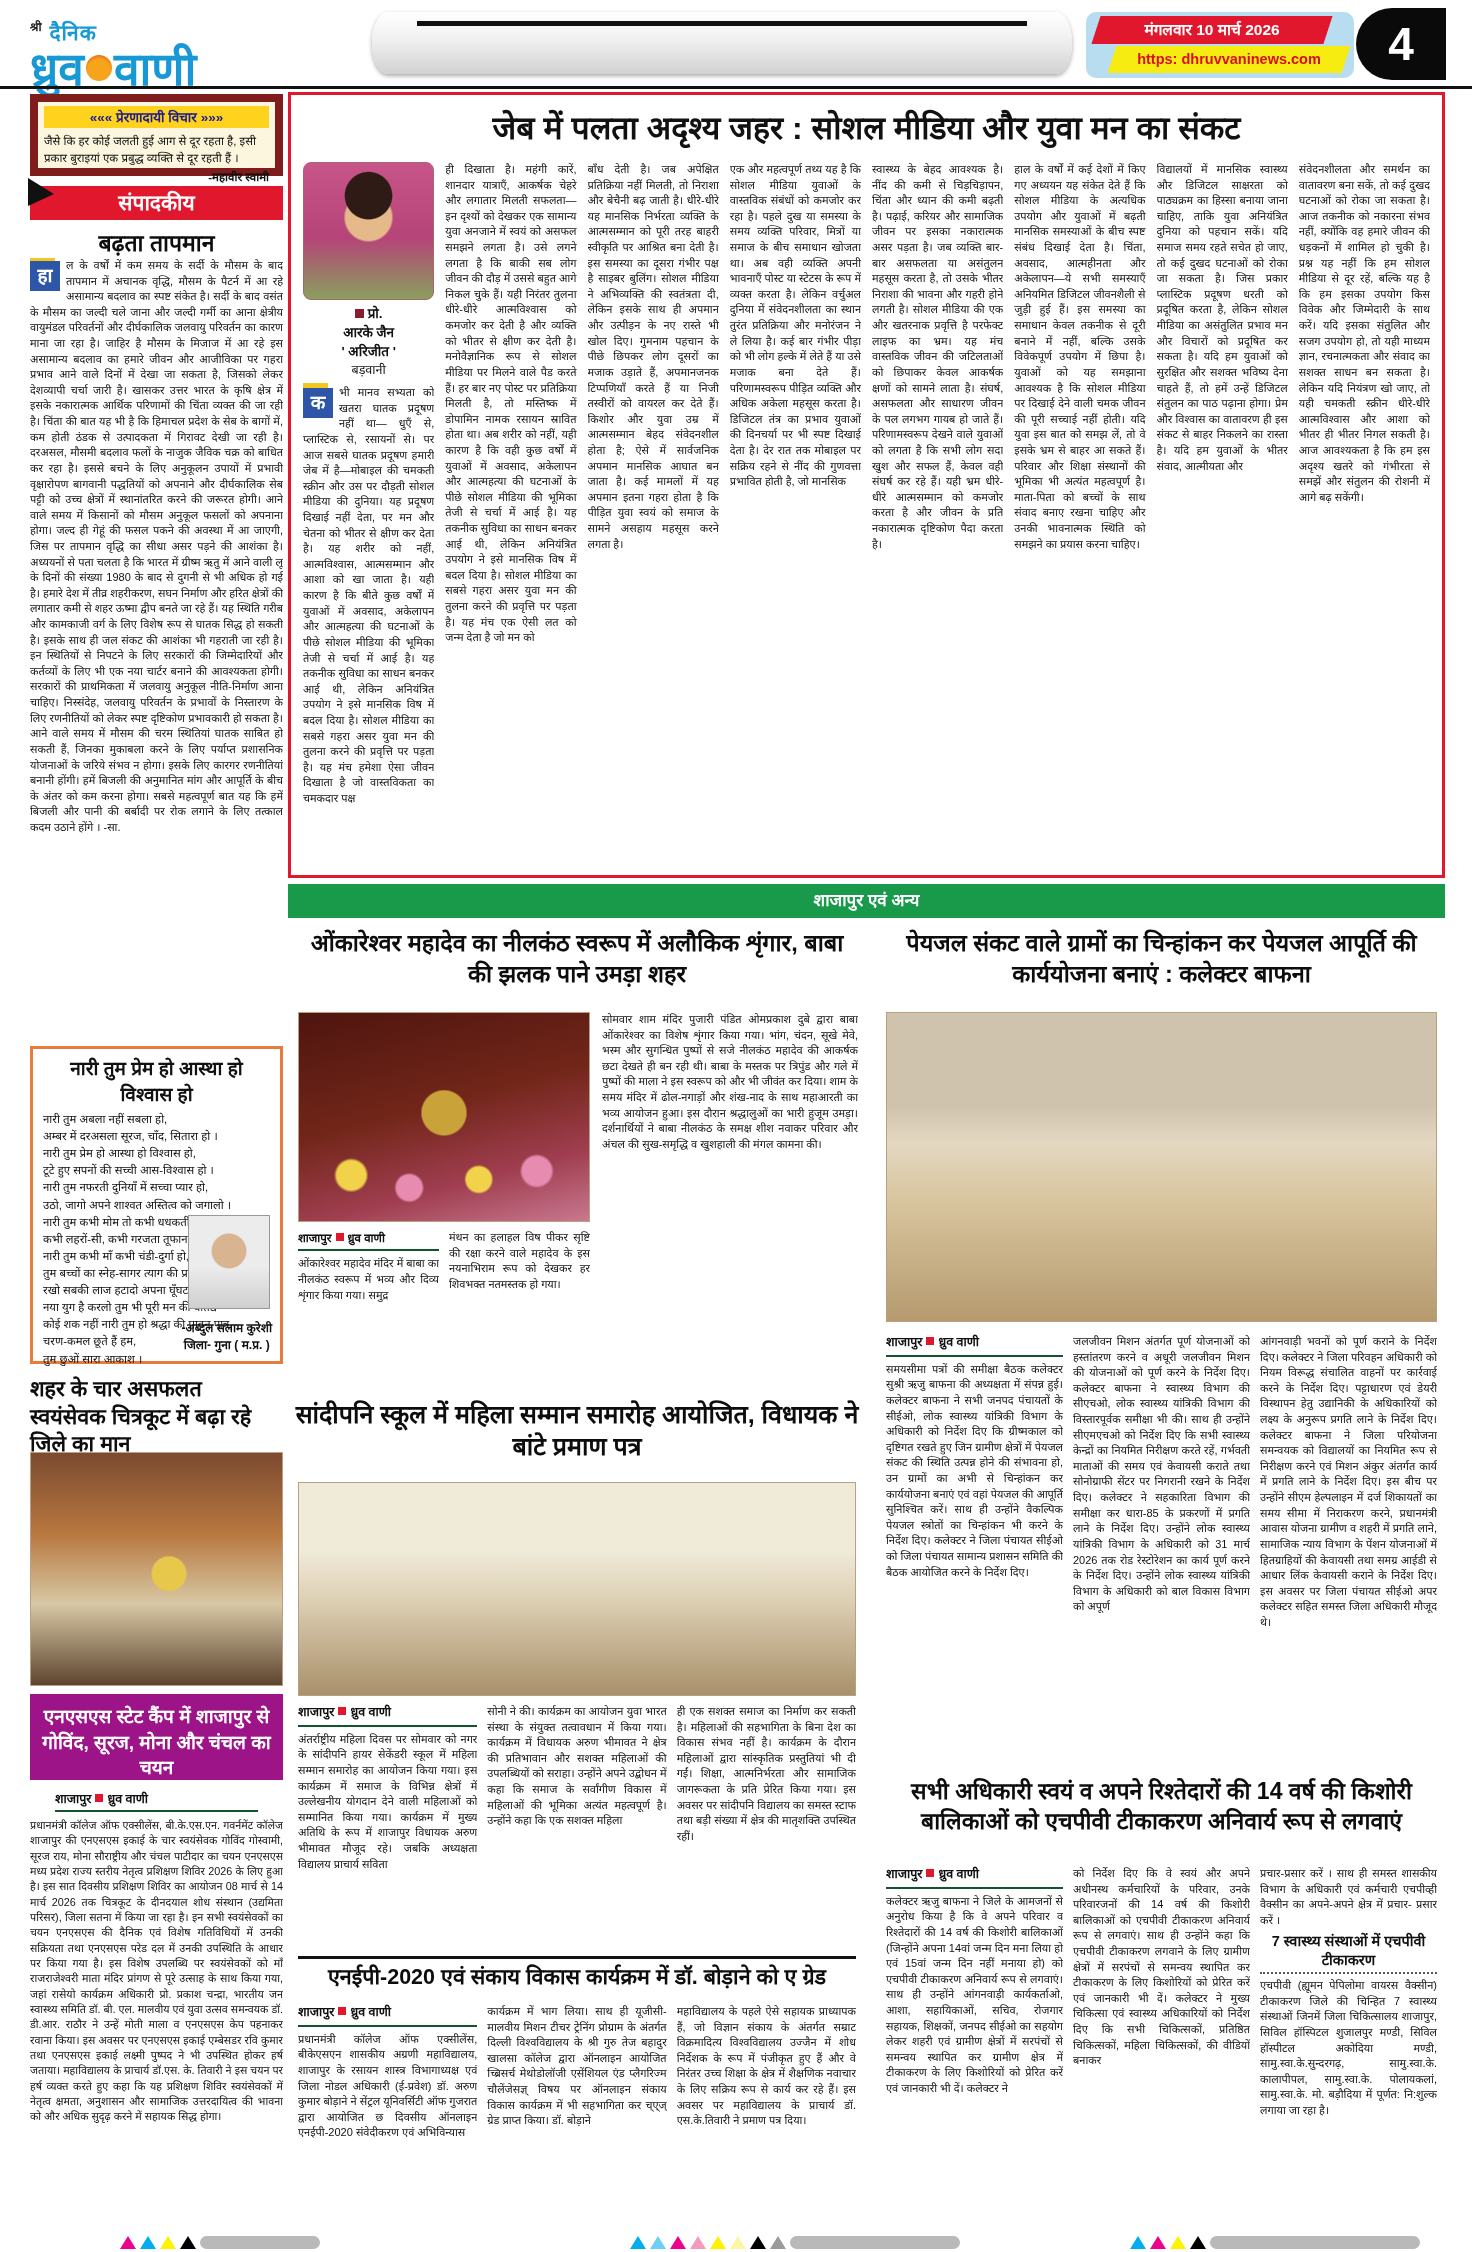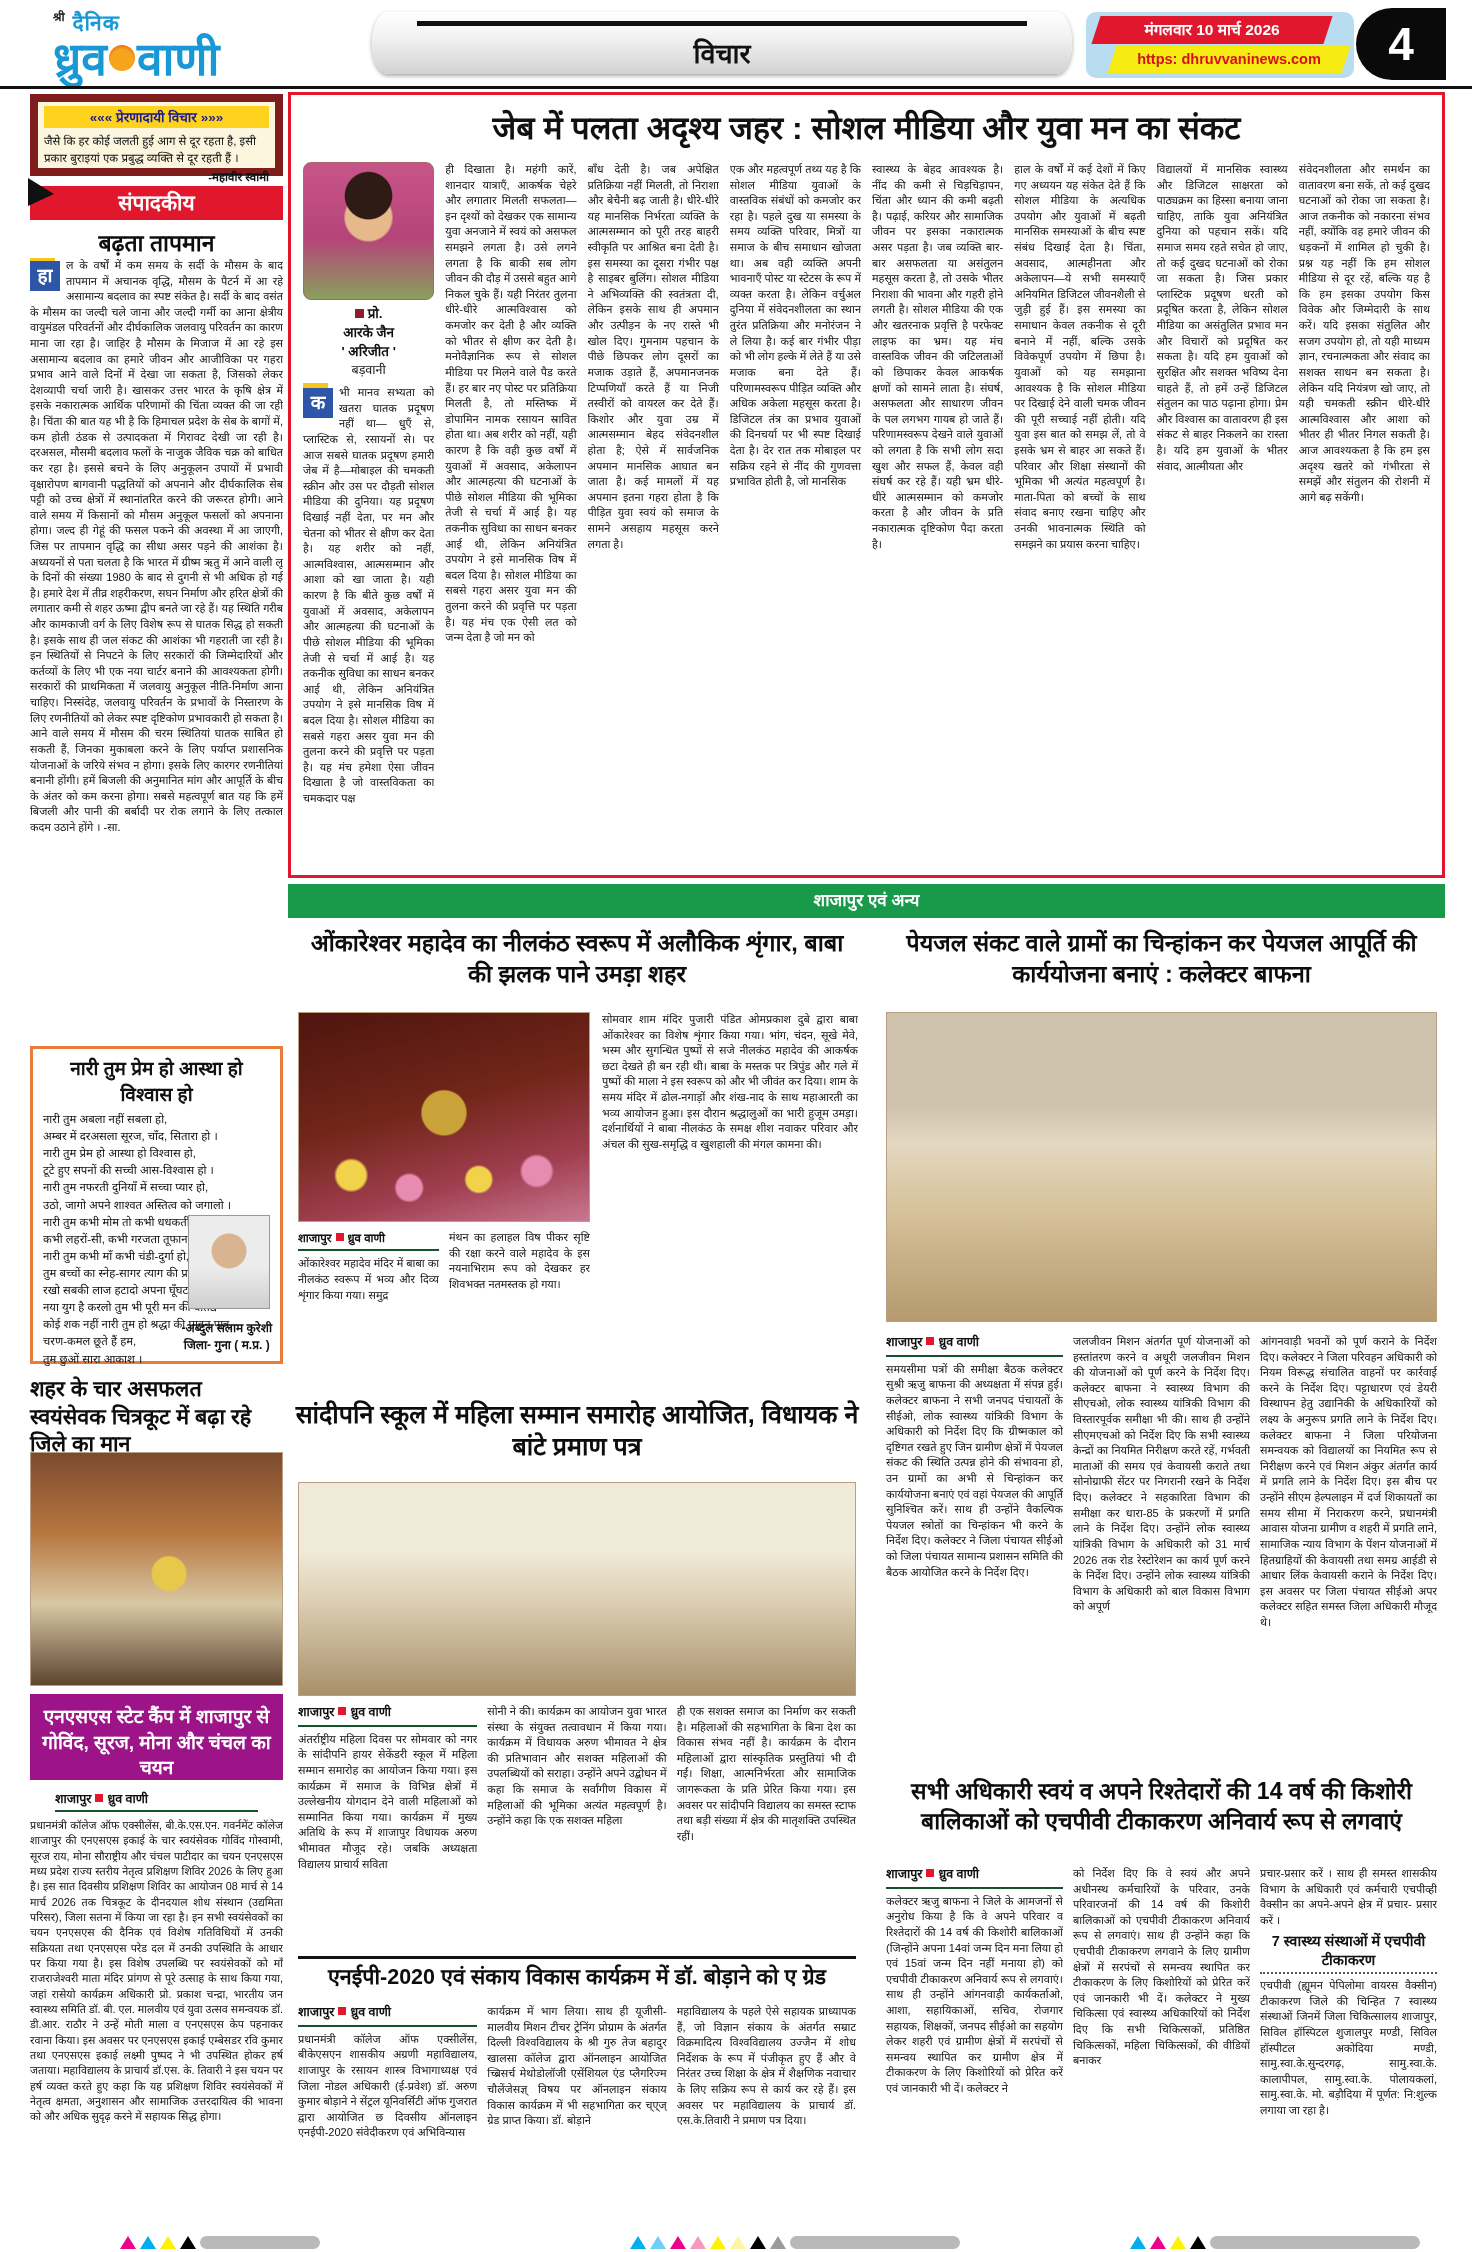--- a/index.html
+++ b/index.html
@@ -106,28 +106,27 @@
   
   .regs { display:flex; align-items:flex-end; gap:4px; }
   .tri { width:0; height:0; border-left:8px solid transparent; border-right:8px solid transparent; }
   .graybar { height:13px; background:#b9b9b9; border-radius:7px; }
 </style>
 </head>
 <body>
 
 <div id="page">
 
-  <div class="abs" style="left:30px; top:8px; width:330px;margin-left:23px;">
+  <div class="abs" style="left:30px; top:18px; width:330px;">
     <div class="logo-small"><span class="shri">श्री</span> <span>दैनिक</span></div>
     <div class="logo-main"><span>ध्रुव</span><span class="sun"></span><span>वाणी</span></div>
   </div>
 
   <div class="abs ribbon" style="left:372px; top:12px; width:700px; height:62px;">
     <div class="bar"></div>
-    <div class="lbl">विचार</div>
   </div>
 
   <div class="abs datebox" style="left:1086px; top:12px; width:268px; height:66px;">
     <div class="strip red" style="left:10px; top:4px; width:232px; height:28px;">
         <span>मंगलवार 10 मार्च 2026</span>
       </div>
     <div class="strip yellow" style="left:26px; top:34px; width:234px; height:27px;">
         <span>https: dhruvvaninews.com</span>
       </div>
   </div>

